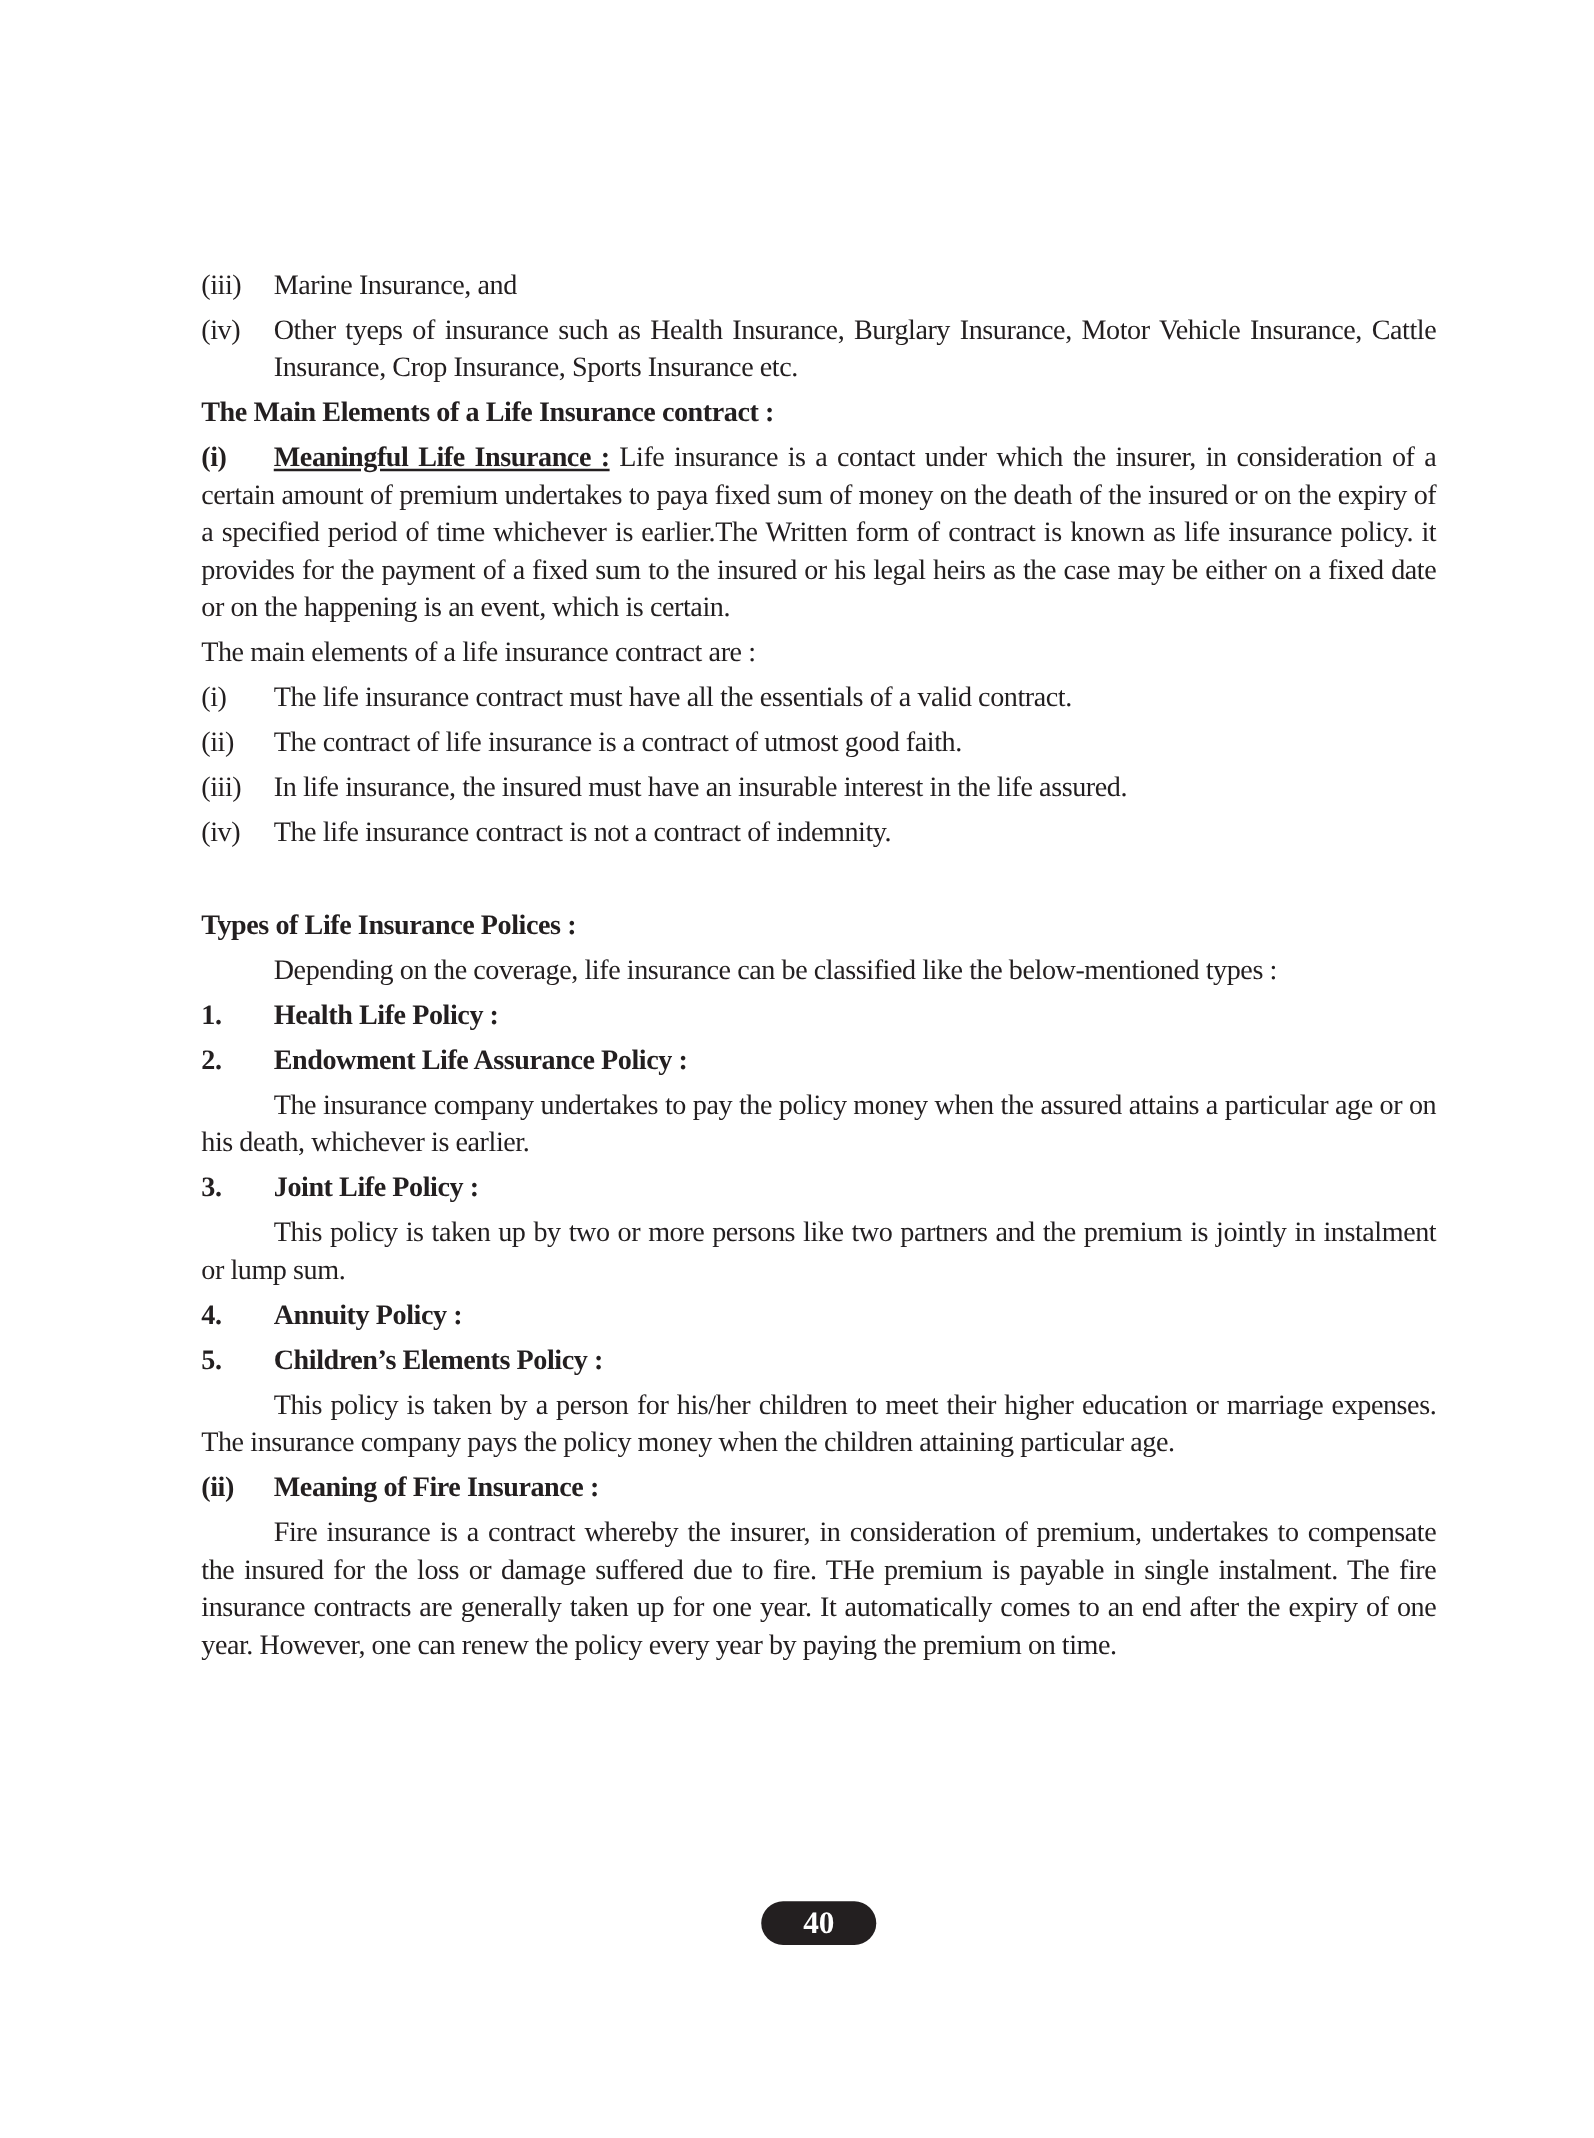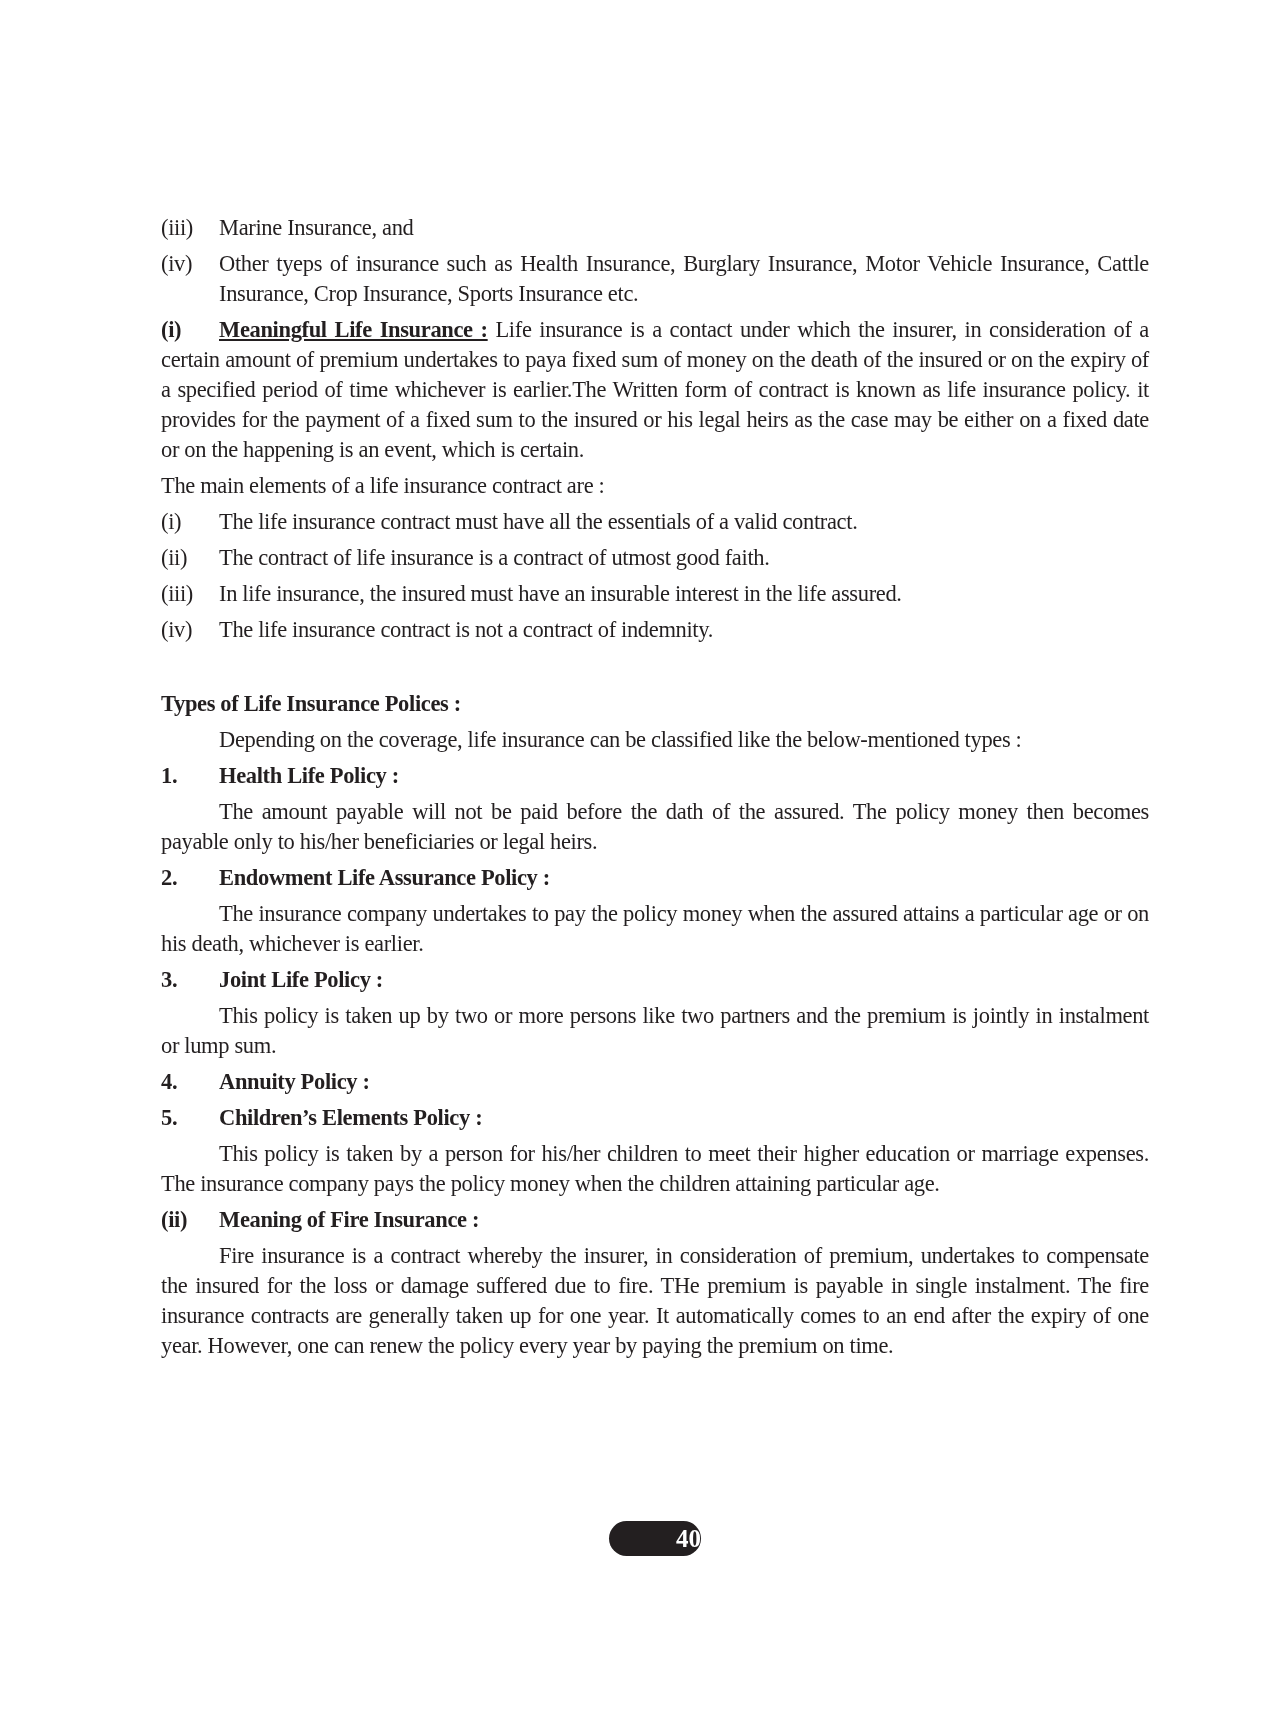--- a/index.html
+++ b/index.html
@@ -16,37 +16,38 @@
     .bold { font-weight: bold; }
     .heading { font-weight: bold; margin-bottom: 6px; }
     .para { margin-bottom: 6px; text-align: justify; }
     .indent { text-indent: 58px; }
     .spacer { height: 38px; }
     .inline-head { font-weight: bold; text-decoration: underline; }
     .pagenum {
       position: absolute; left: 609px; top: 1521px; width: 92px; height: 35px;
       background: #231f20; border-radius: 18px; color: #ffffff;
       font-family: "Liberation Serif", "DejaVu Serif", serif; font-weight: bold;
-      font-size: 25px; line-height: 35px; text-align: right;
+      font-size: 25px; line-height: 35px; text-align: center;
     }
   </style>
 </head>
 <body>
 
 <div class="page">
 
   <div class="row">
     <span class="num">(iii)</span>
     <span class="txt">Marine Insurance, and</span>
   </div>
   <div class="row">
     <span class="num">(iv)</span>
     <span class="txt" style="text-align:justify">Other tyeps of insurance such as Health Insurance, Burglary Insurance, Motor Vehicle Insurance, Cattle Insurance, Crop Insurance, Sports Insurance etc.</span>
   </div>
 
+  <div class="heading">The Main Elements of a Life Insurance contract :</div>
 
   <div class="para">
     <span class="bold" style="display:inline-block;width:58px">(i)</span><span class="inline-head">Meaningful Life Insurance :</span><span> Life insurance is a contact under which the insurer, in consideration of a certain amount of premium undertakes to paya fixed sum of money on the death of the insured or on the expiry of a specified period of time whichever is earlier.The Written form of contract is known as life insurance policy. it provides for the payment of a fixed sum to the insured or his legal heirs as the case may be either on a fixed date or on the happening is an event, which is certain.</span>
   </div>
 
   <div class="para">The main elements of a life insurance contract are :</div>
 
   <div class="row">
     <span class="num">(i)</span>
     <span class="txt">The life insurance contract must have all the essentials of a valid contract.</span>
@@ -66,21 +67,20 @@
 
   <div class="spacer"></div>
 
   <div class="heading">Types of Life Insurance Polices :</div>
   <div class="para indent">Depending on the coverage, life insurance can be classified like the below-mentioned types :</div>
 
   <div class="row bold">
     <span class="num">1.</span>
     <span class="txt">Health Life Policy :</span>
   </div>
-  <div class="para indent">The amount payable will not be paid before the dath of the assured. The policy money then becomes payable only to his/her beneficiaries or legal heirs.</div>
 
   <div class="row bold">
     <span class="num">2.</span>
     <span class="txt">Endowment Life Assurance Policy :</span>
   </div>
   <div class="para indent">The insurance company undertakes to pay the policy money when the assured attains a particular age or on his death, whichever is earlier.</div>
 
   <div class="row bold">
     <span class="num">3.</span>
     <span class="txt">Joint Life Policy :</span>

